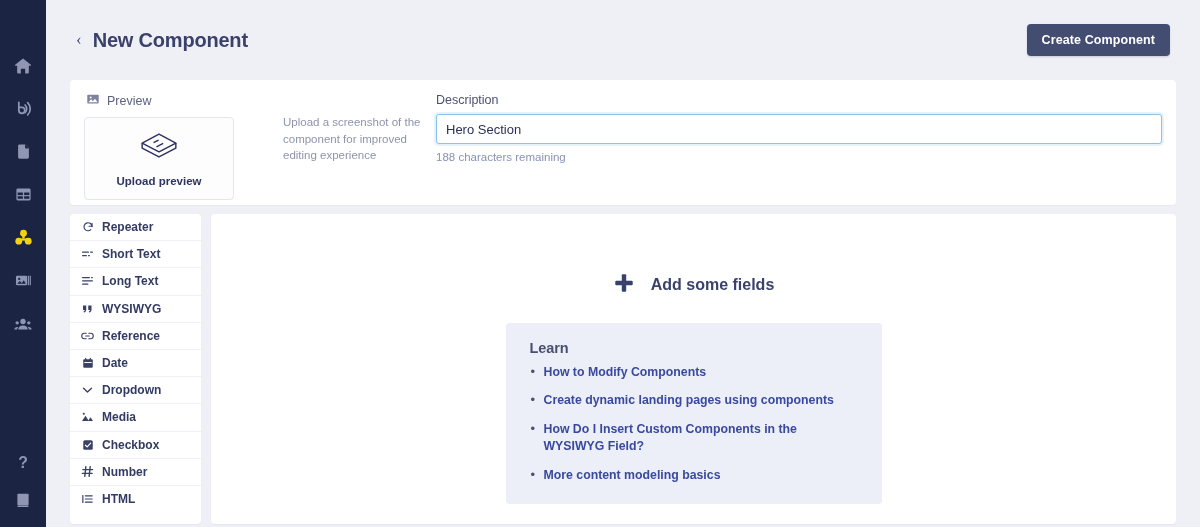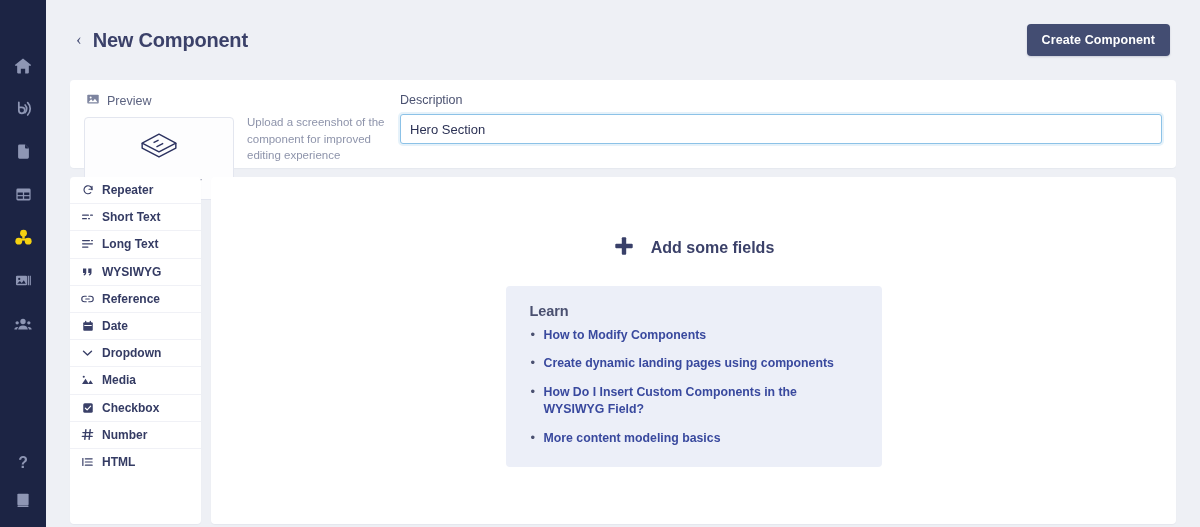--- a/index.html
+++ b/index.html
@@ -62,21 +62,21 @@
     box-shadow: 0 1px 2px rgba(30,36,70,0.18);
   }
 
   
   .card {
     background: #ffffff;
     border-radius: 4px;
   }
   .preview-card {
     flex: 0 0 auto;
-    height: 88px;
+    height: 125px;
     display: flex;
     padding: 12px 14px 0 14px;
     box-shadow: 0 1px 1px rgba(60,66,100,0.04);
   }
   .preview-col { width: 160px; flex: 0 0 160px; }
   .preview-label-row {
     display: flex; align-items: center; gap: 7px;
     margin-bottom: 7px; margin-left: 2px;
   }
   .preview-label {
@@ -90,21 +90,21 @@
     align-items: center; justify-content: center;
     gap: 9px; cursor: pointer;
   }
   .upload-text {
     font-size: 11.5px; font-weight: bold; color: #2f3560;
   }
   .upload-hint {
     width: 148px; flex: 0 0 148px;
     font-size: 11.5px; color: #8e94ab;
     line-height: 1.45;
-    padding-top: 22px; padding-left: 3px;
+    padding-top: 22px; padding-left: 3px; margin-left: 36px;
   }
   .desc-col { flex: 1 1 auto; padding-top: 1px; padding-left: 8px; }
   .desc-label {
     font-size: 12.5px; color: #4b5271; font-weight: normal;
     margin-bottom: 7px;
   }
   .desc-input {
     width: 100%; height: 30px;
     border: 1px solid #8cc2e7; border-radius: 3px;
     padding: 0 9px;
@@ -335,20 +335,21 @@
           </span>
           <span class="upload-text">Upload preview</span>
         </div>
       </div>
 
       <div class="upload-hint">Upload a screenshot of the component for improved editing experience</div>
 
       <div class="desc-col">
         <div class="desc-label">Description</div>
         <input class="desc-input" type="text" value="Hero Section" style="">
+        <div class="desc-counter">188 characters remaining</div>
       </div>
     </div>
 
     <div class="lower">
 
       <div class="field-list">
 
         <div class="field-item">
           <span class="field-icon">
             <svg width="12" height="12" viewBox="0 0 24 24" fill="none" stroke="currentColor" stroke-width="2.3" stroke-linecap="round">

